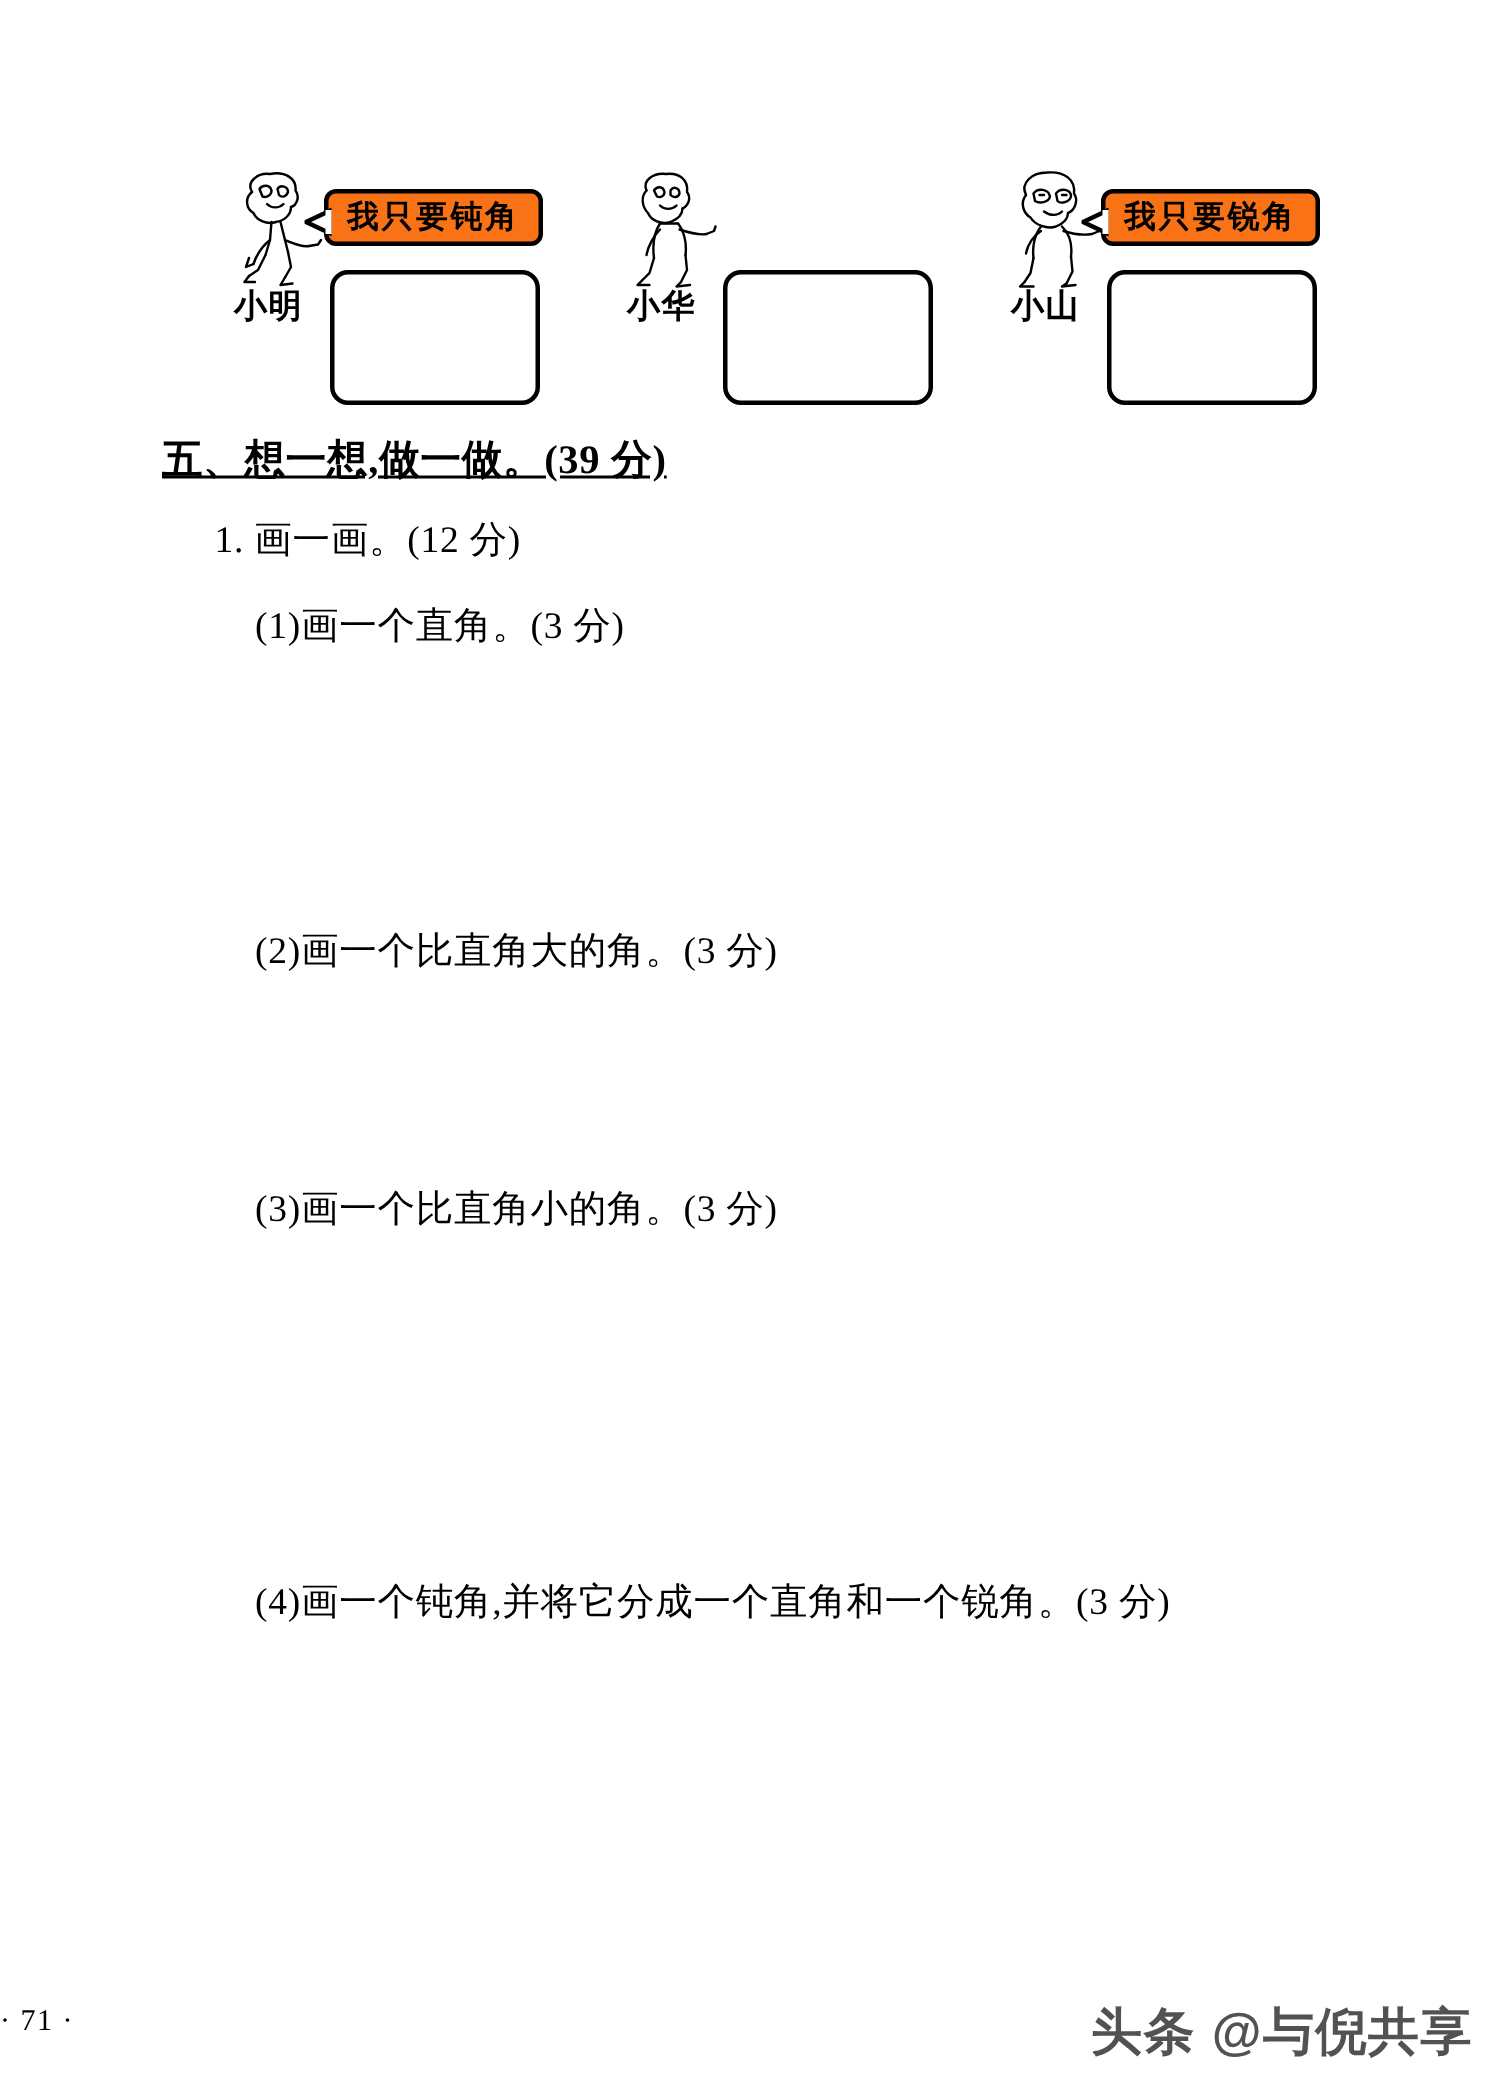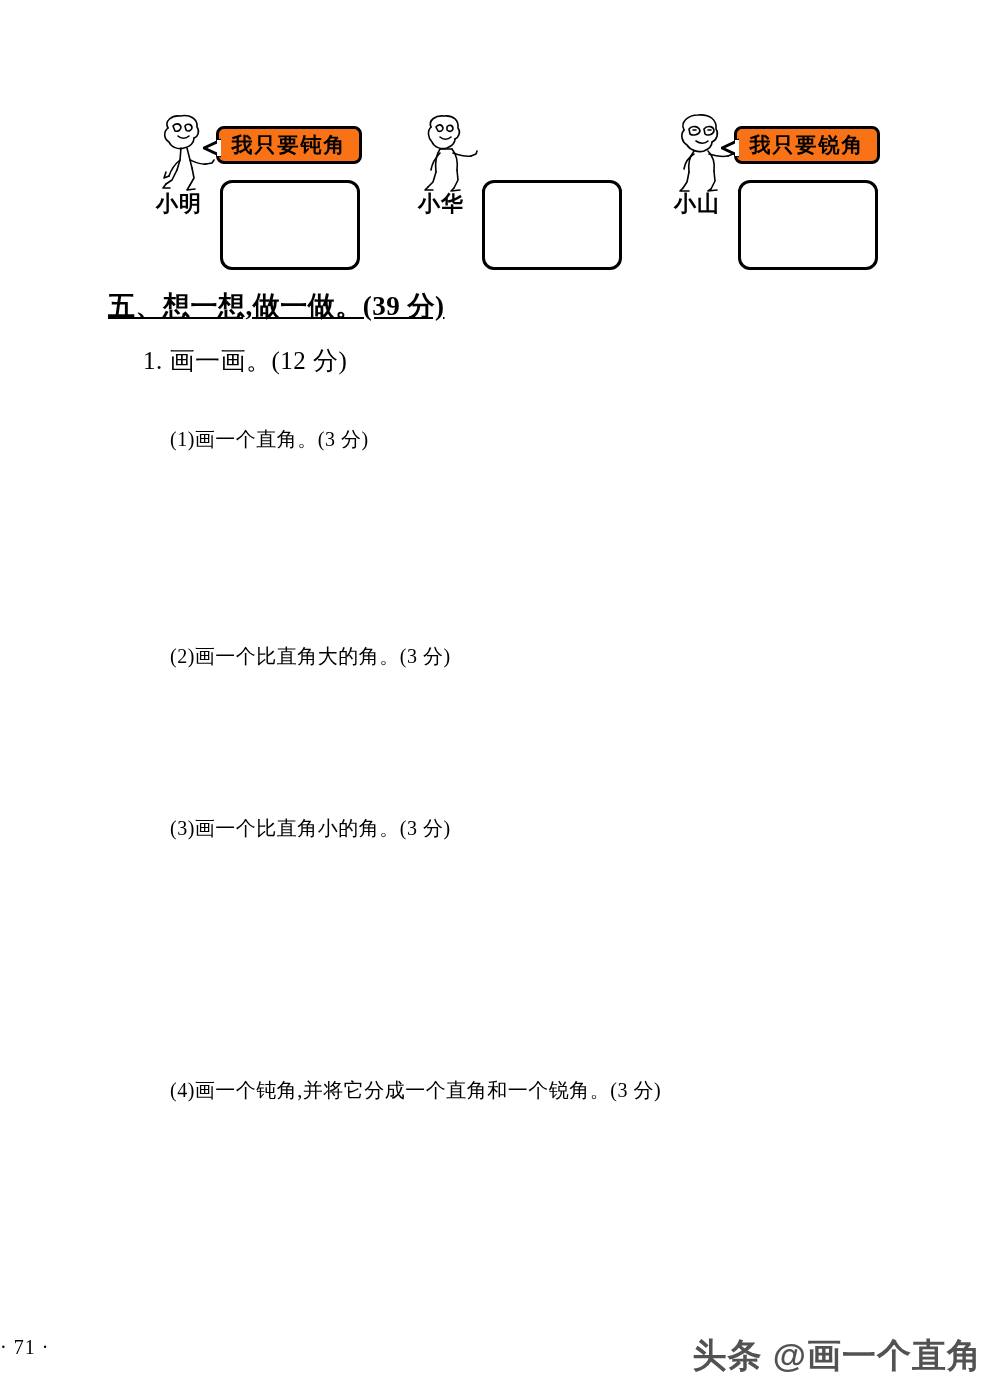--- a/index.html
+++ b/index.html
@@ -116,25 +116,24 @@
     position: absolute;
     left: 143px;
     top: 348px;
     font-size: 25px;
     letter-spacing: 0.5px;
     white-space: nowrap;
     line-height: 1;
   }
   .sub-q {
     position: absolute;
-    font-size: 20px;
+    font-size: 25px;
     letter-spacing: 0.5px;
     white-space: nowrap;
     line-height: 1;
-    margin-top: 24px;
   }
   .sub-q.s1 { left: 170px; top: 405px; }
   .sub-q.s2 { left: 170px; top: 622px; }
   .sub-q.s3 { left: 170px; top: 794px; text-align: right; }
   .sub-q.s4 { left: 170px; top: 1056px; }
 
   
   .work-area {
     position: absolute;
     left: 150px;
@@ -277,13 +276,13 @@
 <div class="sub-q s2">(2)画一个比直角大的角。(3 分)</div>
 <div class="work-area w2"></div>
 
 <div class="sub-q s3">(3)画一个比直角小的角。(3 分)</div>
 <div class="work-area w3"></div>
 
 <div class="sub-q s4">(4)画一个钝角,并将它分成一个直角和一个锐角。(3 分)</div>
 <div class="work-area w4"></div>
 
 <div class="page-number">· 71 ·</div>
-<div class="watermark">头条 @画一个直角</div>
+<div class="watermark">头条 @与倪共享</div>
 
 </body></html>

